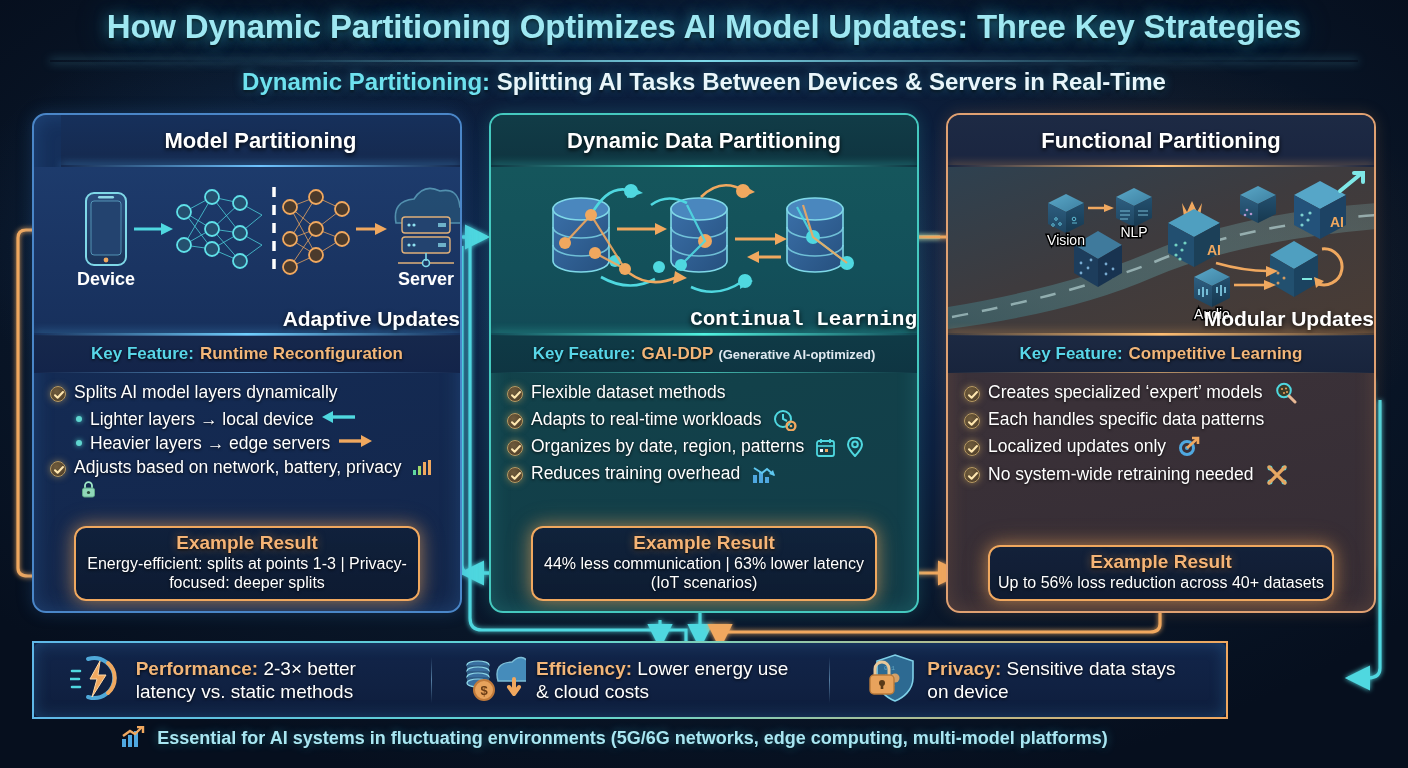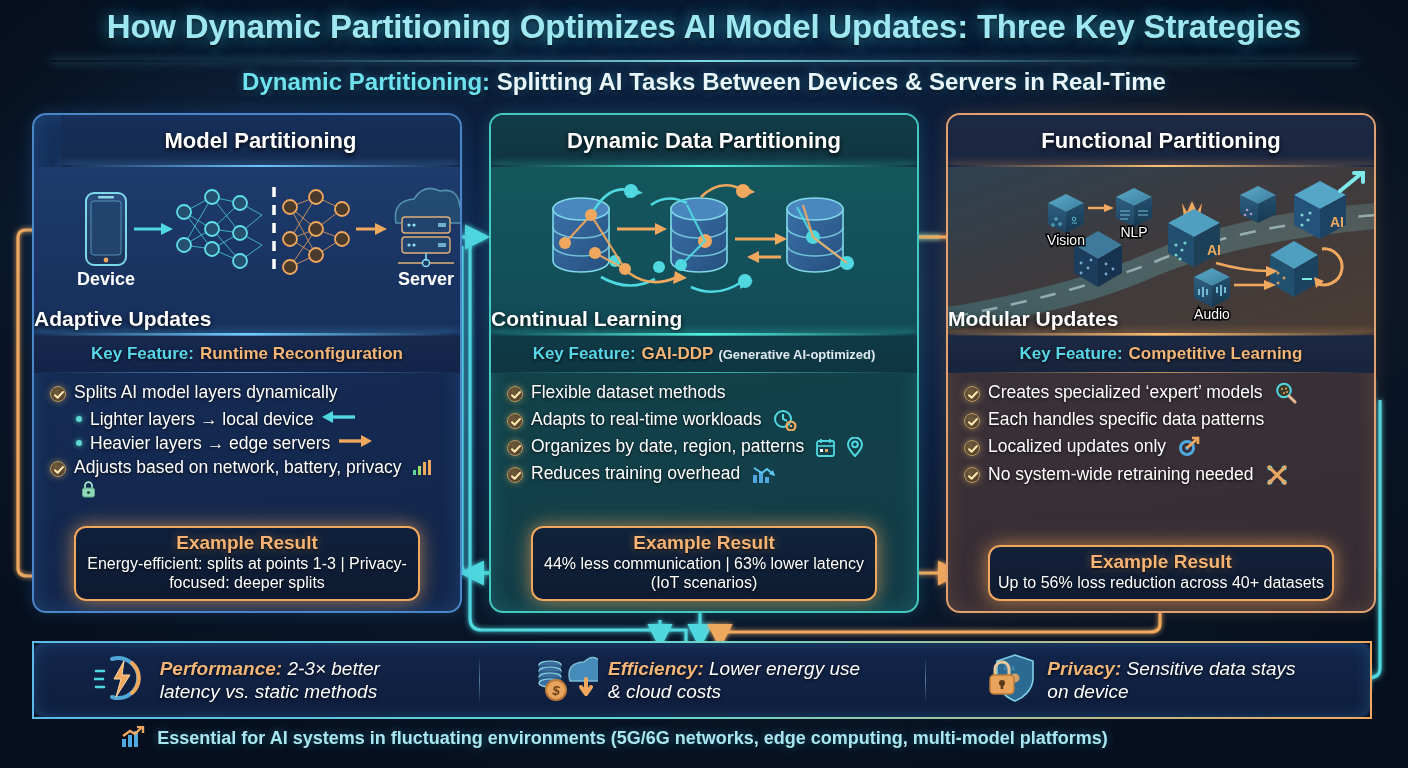--- a/index.html
+++ b/index.html
@@ -62,29 +62,29 @@
   .panel-head::after {
     content:''; position:absolute; left:0; right:0; bottom:0; height:2px;
   }
   .p1 .panel-head::after { background: linear-gradient(90deg,transparent,#6fc4ff,transparent); box-shadow:0 0 9px #5ab6f5; }
   .p2 .panel-head::after { background: linear-gradient(90deg,transparent,#4ff0de,transparent); box-shadow:0 0 9px #3fe0cf; }
   .p3 .panel-head::after { background: linear-gradient(90deg,transparent,#ffc178,transparent); box-shadow:0 0 9px #f0a95c; }
 
   
   .art { height: 168px; flex: none; position: relative; overflow: hidden; }
   .p1 .art { background: linear-gradient(180deg,#1d3b6c 0%,#1a3462 60%,#17305c 100%); }
-  .p2 .art { background: linear-gradient(180deg,#15565c 0%,#13505a 60%,#124a56 100%); }
+  .p2 .art { background: linear-gradient(180deg,#15565c 0%,#13505a 60%,#124a56 100%); font-family: Liberation Mono, monospace; }
   .p3 .art { background: linear-gradient(160deg,#2e4150 0%,#3e3b3e 45%,#4a3c34 100%); }
   .art::after { content:''; position:absolute; left:0; right:0; bottom:0; height:2px; }
   .p1 .art::after { background: linear-gradient(90deg,transparent,#6fd0ff,transparent); box-shadow:0 0 10px #59bdf2; }
   .p2 .art::after { background: linear-gradient(90deg,transparent,#4ff4e2,transparent); box-shadow:0 0 10px #3fe6d2; }
   .p3 .art::after { background: linear-gradient(90deg,transparent,#ffbe72,transparent); box-shadow:0 0 10px #f0a85c; }
 
   .art-caption {
-    position:absolute; bottom: 4px; left:0; width:100%; text-align:left;
+    position:absolute; bottom: 4px; left:0; width:100%; text-align:right;
     font-size: 21px; font-weight: bold; color:#fff;
     text-shadow: 0 2px 5px rgba(0,0,0,.9);
   }
 
   
   .kf {
     height: 38px; flex:none; display:flex; align-items:center; justify-content:center;
     font-size: 17px; font-weight: bold; white-space: nowrap;
     position: relative;
   }
@@ -124,26 +124,26 @@
     width: 346px; border:2px solid #f0a85f; border-radius:12px;
     background: linear-gradient(180deg, rgba(16,32,58,.92), rgba(13,26,48,.95));
     box-shadow: 0 0 16px rgba(240,165,90,.5), 0 0 26px rgba(240,160,80,.25);
     padding: 4px 8px 7px; text-align:center;
   }
   .ex-title { font-size:19px; font-weight:bold; color:#f5b476; text-shadow:0 1px 3px rgba(0,0,0,.9), 0 0 9px rgba(240,160,80,.5); }
   .ex-body { font-size:16px; color:#fff; line-height:1.2; text-shadow:0 1px 3px rgba(0,0,0,.85); }
 
   
   .benefits {
-    position:absolute; left:32px; top:641px; width:1340px; height:78px;
+    position:absolute; left:32px; top:641px; width:1196px; height:78px;
     border:2px solid; border-image: linear-gradient(90deg,#5fb8e8,#60d8d0 45%,#f0a85f) 1;
-    border-radius:13px;
+    border-radius:8px;
     background: linear-gradient(180deg, #12254a 0%, #102142 60%, #0e1d3c 100%);
     box-shadow: 0 0 16px rgba(60,150,210,.3) inset;
-    display:flex; align-items:center;font-style:italic;
+    display:flex; align-items:center;
   }
   .benefit { flex:1; display:flex; align-items:center; justify-content:center; gap:10px; height:100%; position:relative; }
   .benefit + .benefit::before {
     content:''; position:absolute; left:0; top:14px; bottom:14px; width:1px;
     background: linear-gradient(180deg,transparent,rgba(140,200,240,.55),transparent);
   }
   .b-txt { font-size:19px; color:#ffffff; line-height:1.22; text-shadow:0 1px 3px rgba(0,0,0,.85); max-width:260px; }
   .b-txt b { color:#f2b679; }
 
   

